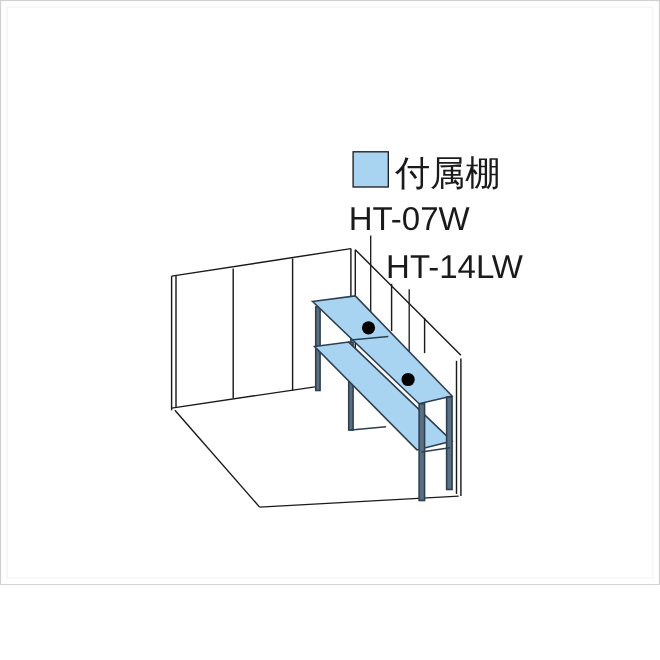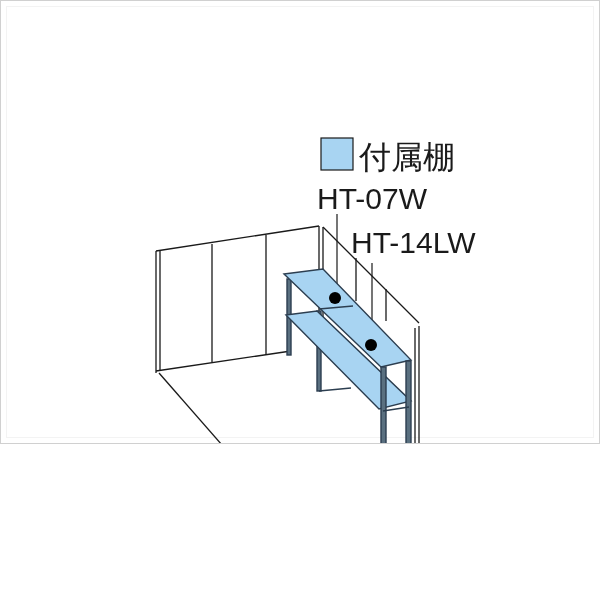--- a/index.html
+++ b/index.html
@@ -1,17 +1,17 @@
 <!DOCTYPE html>
 <html><head>
 <meta charset="utf-8">
 <style>
   html, body { margin:0; padding:0; background:#ffffff; }
   #frame {
-    position:relative; width:600px; height:444px; box-sizing:border-box;
+    position:relative; width:600px; height:532px; box-sizing:border-box;
     border:1px solid #d0d0d0; background:#ffffff; overflow:hidden;
   }
   #inner-frame {
     position:absolute; left:5px; top:5px; right:5px; bottom:5px;
     border:1px solid #f3f3f3;
   }
   svg { position:absolute; left:0; top:0; }
   .lbl { font-family:"Liberation Sans", sans-serif; fill:#1a1a1a; }
 </style>
 </head>

